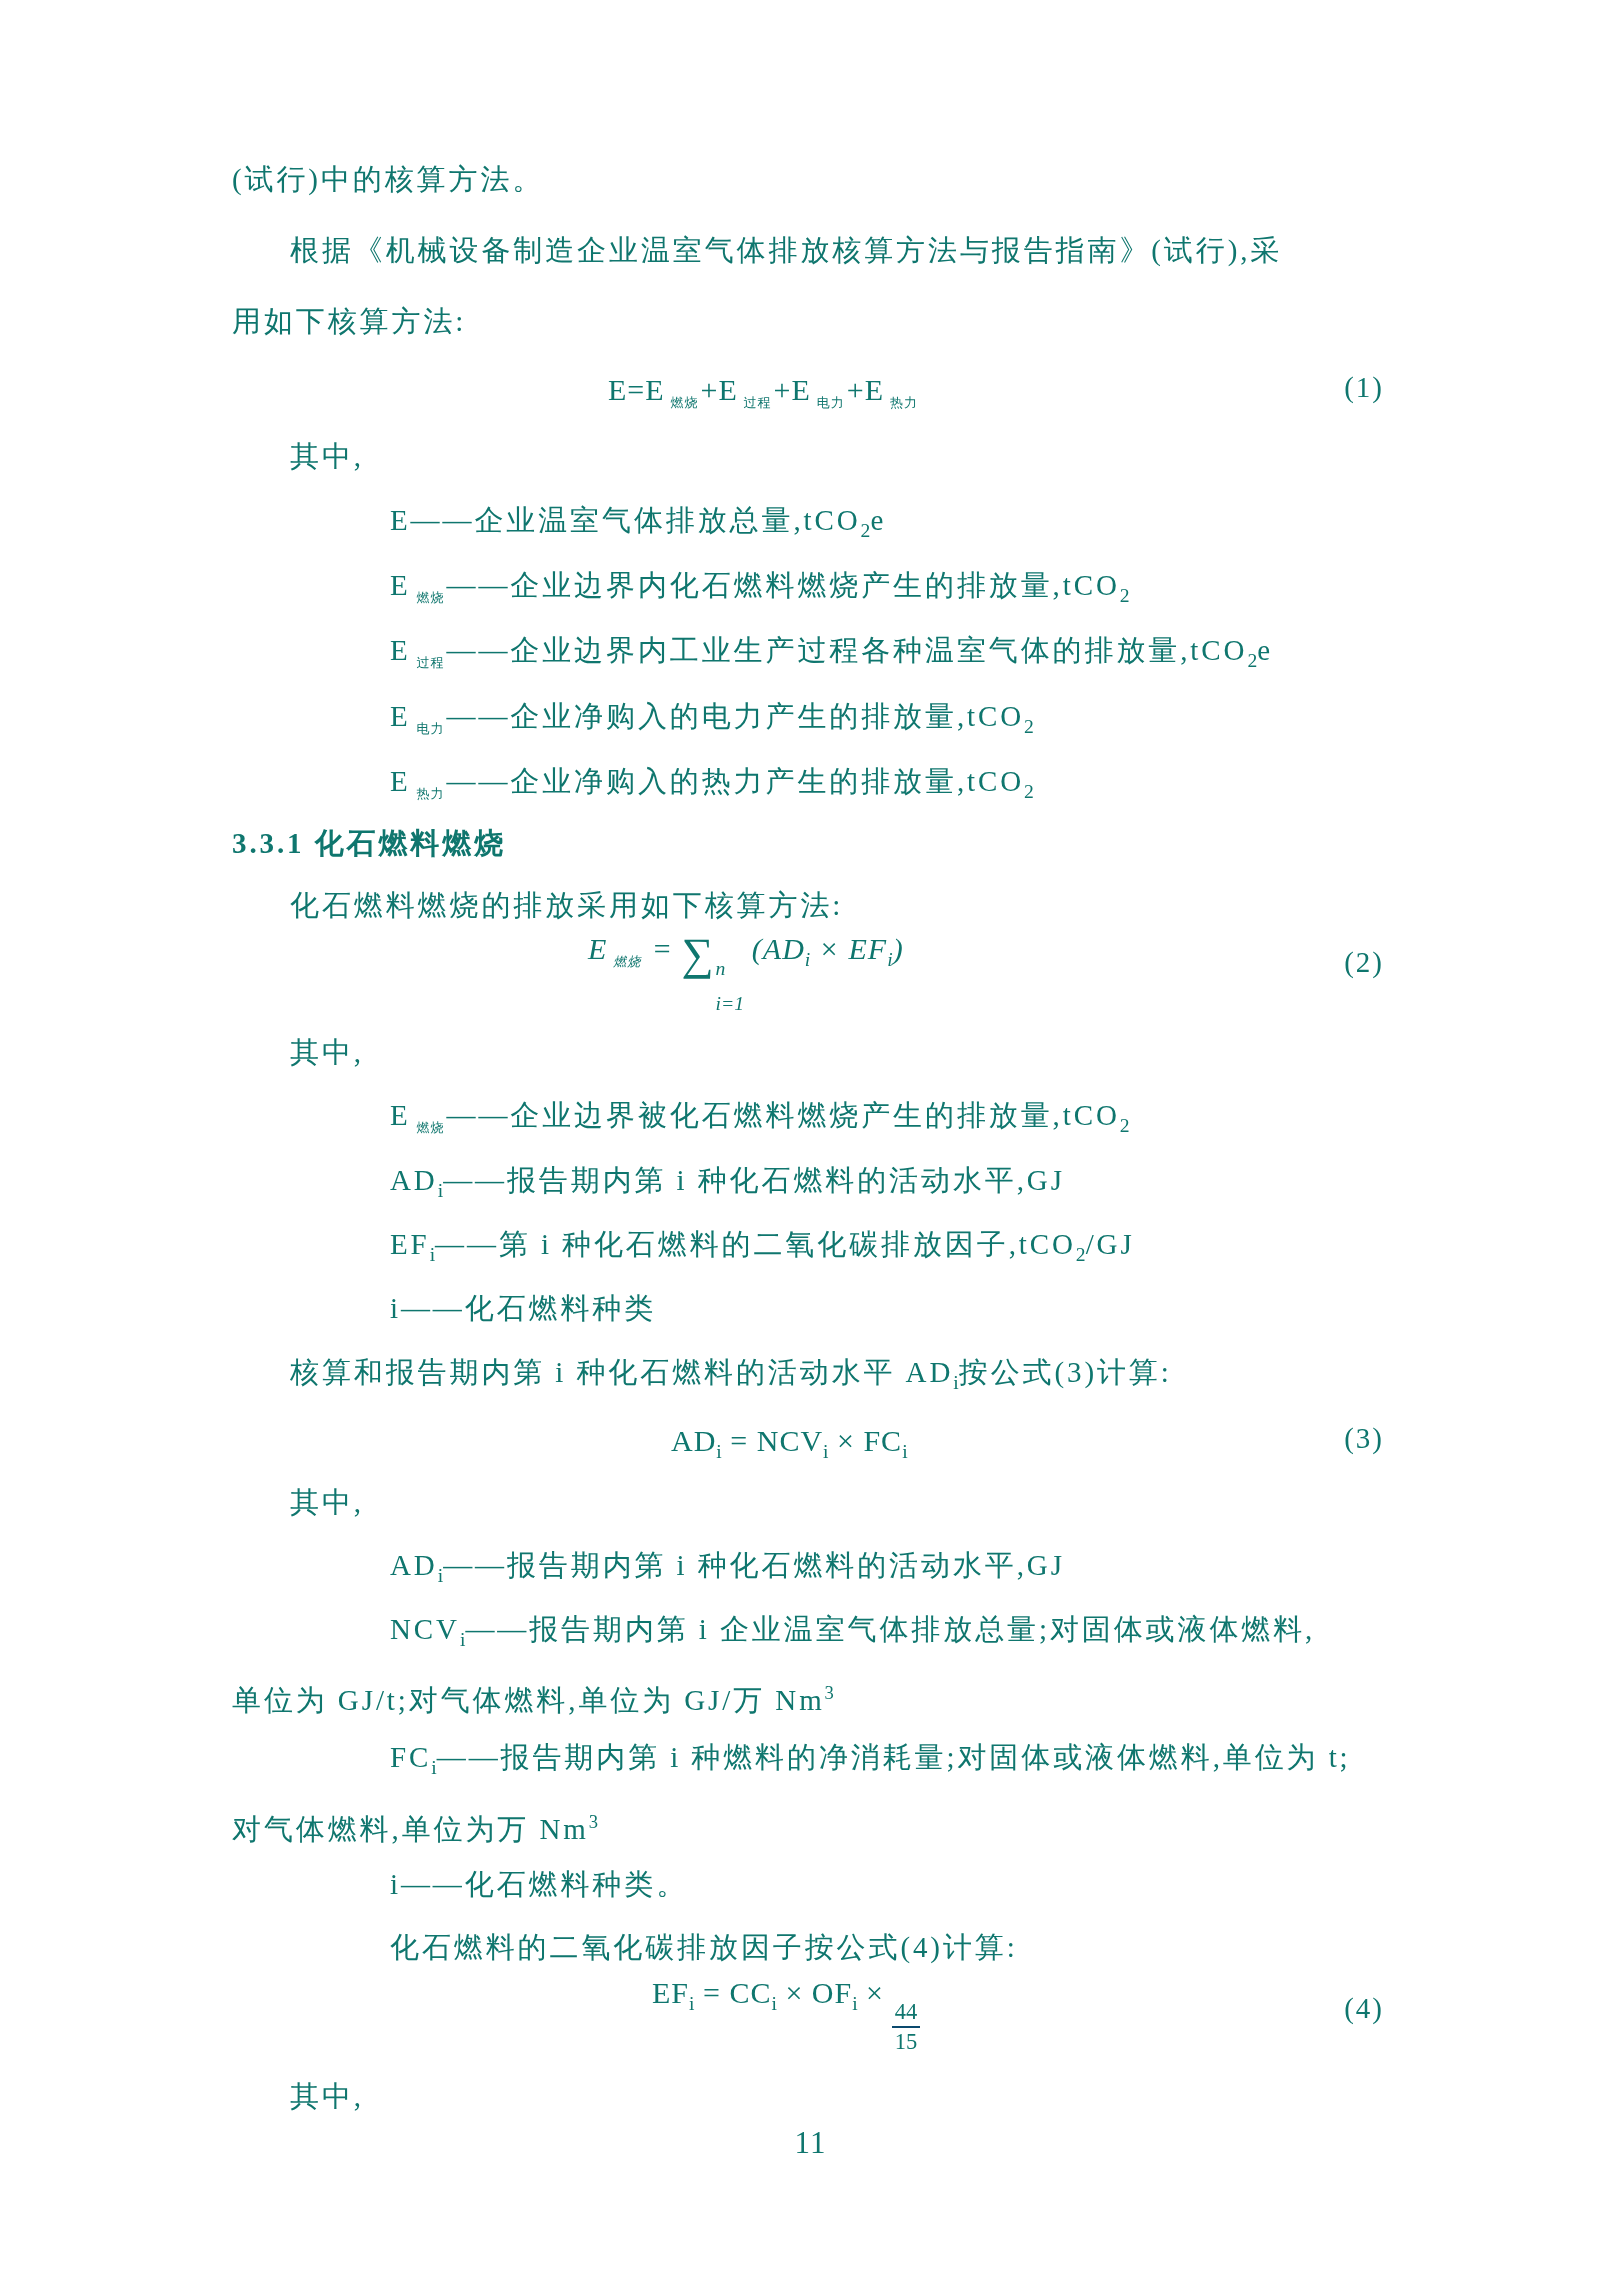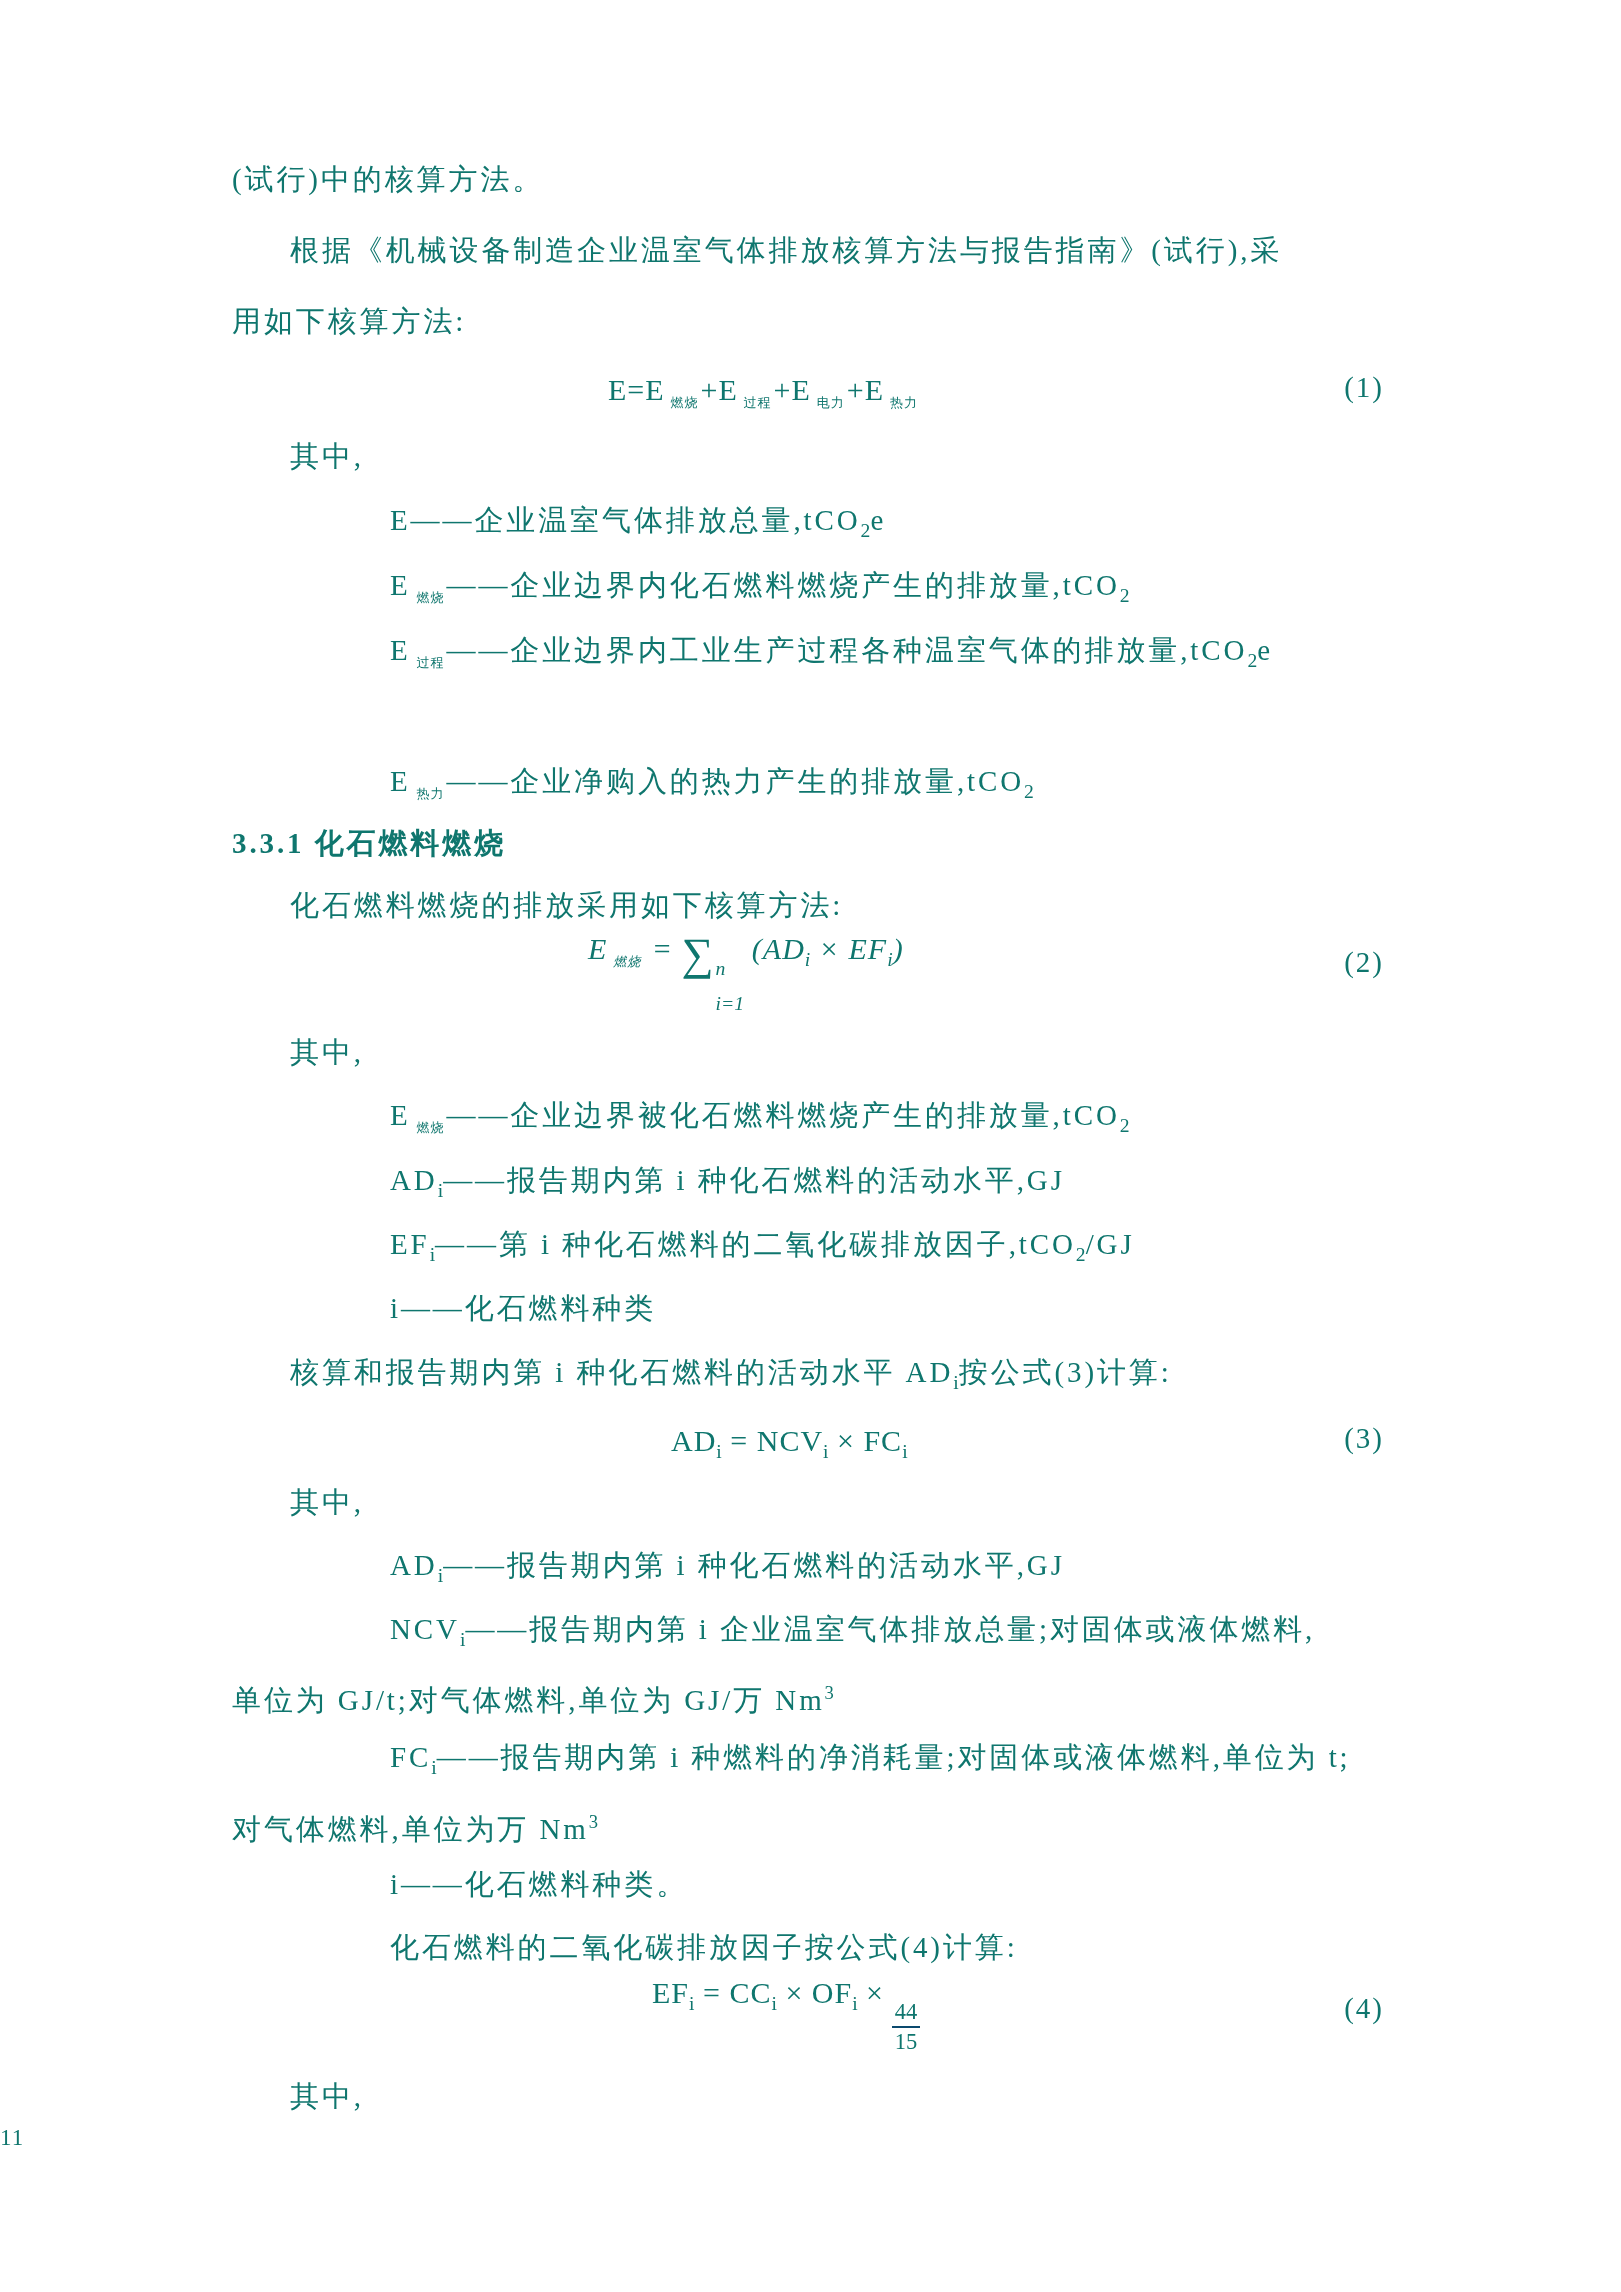--- a/index.html
+++ b/index.html
@@ -37,21 +37,21 @@
     margin-left:2px;margin-right:7.8px;letter-spacing:0;
   }
   .frac{
     display:inline-flex;flex-direction:column;text-align:center;
     font-size:22.5px;line-height:1.1;vertical-align:-15.7px;margin-left:7.8px;letter-spacing:0;
   }
   .frac .fr-num{border-bottom:2px solid #0c4a6e;padding:0 2.9px 2px;}
   .frac .fr-den{padding-top:2px;}
   .pagenum{
     position:absolute;left:0;top:2125px;width:1621px;
-    font-size:23px;letter-spacing:1px;
+    text-align:center;font-size:31px;letter-spacing:1px;
   }
 </style>
 </head>
 <body>
 
 <div class="page">
 
   <div class="line" style="top:159px;left:232px">(试行)中的核算方法。</div>
 
   <div class="line" style="top:230px;left:290px">根据《机械设备制造企业温室气体排放核算方法与报告指南》(试行),采</div>
@@ -64,20 +64,21 @@
   </div>
 
   <div class="line" style="top:436px;left:290px">其中,</div>
 
   <div class="line" style="top:500px;left:390px"><span>E——企业温室气体排放总量,tCO</span><span class="nsub">2</span><span>e</span></div>
 
   <div class="line" style="top:565px;left:390px"><span>E</span><span class="csub">燃烧</span><span>——企业边界内化石燃料燃烧产生的排放量,tCO</span><span class="nsub">2</span></div>
 
   <div class="line" style="top:630px;left:390px"><span>E</span><span class="csub">过程</span><span>——企业边界内工业生产过程各种温室气体的排放量,tCO</span><span class="nsub">2</span><span>e</span></div>
 
+  <div class="line" style="top:696px;left:390px"><span>E</span><span class="csub">电力</span><span>——企业净购入的电力产生的排放量,tCO</span><span class="nsub">2</span></div>
 
   <div class="line" style="top:761px;left:390px"><span>E</span><span class="csub">热力</span><span>——企业净购入的热力产生的排放量,tCO</span><span class="nsub">2</span></div>
 
   <div class="line b" style="top:823px;left:232px">3.3.1 化石燃料燃烧</div>
 
   <div class="line" style="top:885px;left:290px">化石燃料燃烧的排放采用如下核算方法:</div>
 
   <div class="frow" style="top:926px">
     <span class="fx it" style="left:588px"><span>E</span><span class="csub">燃烧</span>
       <span>=</span>

